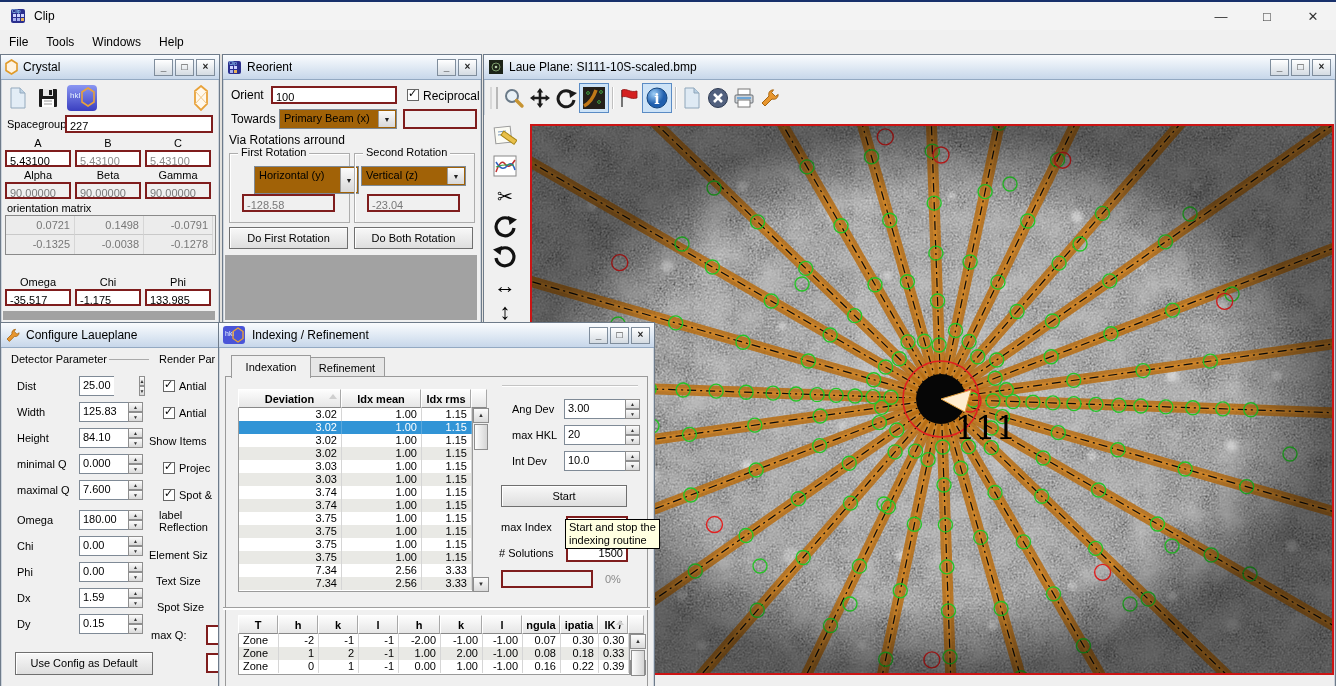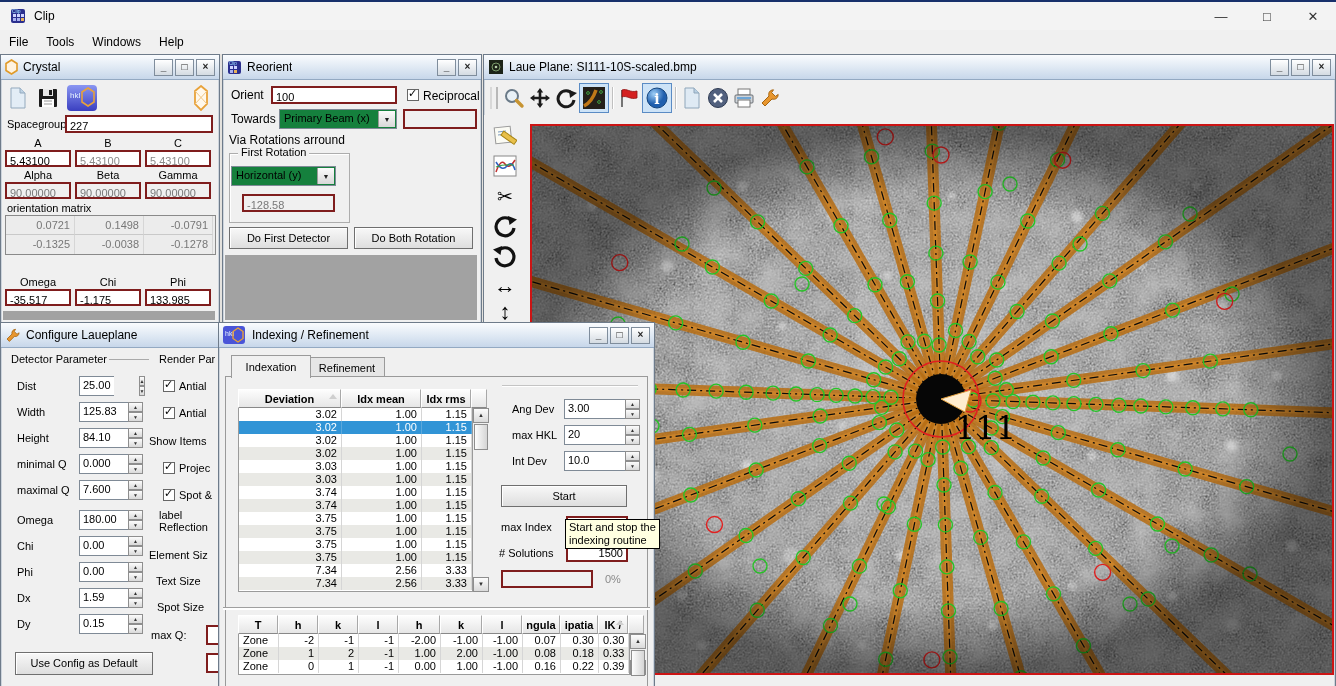--- a/index.html
+++ b/index.html
@@ -33,21 +33,21 @@
   .btn3d{background:linear-gradient(#f8f8f8,#dedede);border:1px solid #6f6f6f;
     box-shadow:inset 1px 1px 0 #ffffff;text-align:center;box-sizing:border-box;font-size:11px;}
   .lbl{position:absolute;white-space:nowrap;}
   .spin{position:absolute;display:flex;height:20px;box-sizing:border-box;}
   .spin .val{flex:1;background:#fff;border:1px solid #7f8a96;border-right:none;padding:2px 3px;font-size:11px;}
   .spin .arr{width:15px;display:flex;flex-direction:column;}
   .spin .arr div{flex:1;background:linear-gradient(#fcfcfc,#d9d9d9);border:1px solid #8e8e8e;
     font-size:5px;line-height:8px;text-align:center;color:#333;}
   .cb{position:absolute;width:12px;height:12px;background:#fff;border:1px solid #666;box-sizing:border-box;}
   .cb.on::after{content:"✓";position:absolute;left:0px;top:-3px;font:bold 11px "DejaVu Sans",sans-serif;}
-  .dd{position:absolute;background:#15803d;border:1px solid #7f8a96;box-sizing:border-box;
+  .dd{position:absolute;background:#a16207;border:1px solid #7f8a96;box-sizing:border-box;
     font-size:11px;padding:2px 34px 2px 4px;white-space:nowrap;overflow:hidden;}
   .dd .db{position:absolute;right:1px;top:1px;bottom:1px;width:16px;
     background:linear-gradient(#fbfbfb,#d8d8d8);border-left:1px solid #9a9a9a;
     display:flex;align-items:center;justify-content:center;font-size:7px;color:#222;}
   .grp{position:absolute;border:1px solid #adadad;box-shadow:1px 1px 0 #fff inset;}
   .grp .gt{position:absolute;top:-8px;left:8px;background:#f0f0f0;padding:0 3px;font-size:11px;}
   .icon-btn{width:26px;height:26px;display:flex;align-items:center;justify-content:center;}
   .icon-btn.chk{background:#cde3f7;border:1px solid #5a8bc4;box-sizing:border-box;}
   .vsep{width:1px;height:22px;background:#c0c0c0;box-shadow:1px 0 0 #fff;margin:0 3px;}
   .grip{width:4px;height:22px;border-left:2px solid #d8d8d8;border-right:2px solid #b8b8b8;margin:0 3px;}
@@ -597,24 +597,29 @@
       <span class="lbl" style="left:8px;top:33px;font-size:12px">Orient</span>
       <div class="sunken" style="position:absolute;left:48px;top:31px;width:126px;height:18px">100</div>
       <div class="cb on" style="left:184px;top:34px"></div>
       <span class="lbl" style="left:200px;top:34px;font-size:12px">Reciprocal</span>
       <span class="lbl" style="left:8px;top:57px;font-size:12px">Towards</span>
       <div class="dd" style="left:56px;top:54px;width:118px;height:20px"><span>Primary Beam (x)</span><span class="db">▼</span></div>
       <div class="sunken dis" style="position:absolute;left:180px;top:54px;width:74px;height:20px"></div>
       <span class="lbl" style="left:6px;top:78px;font-size:12px">Via Rotations arround</span>
       <div class="grp" style="left:6px;top:98px;width:119px;height:68px">
         <span class="gt">First Rotation</span>
-        <div class="dd" style="left:1px;top:12px;width:105px;height:20px"><span>Horizontal (y)</span><span class="db">▼</span></div>
+        <div class="dd" style="left:24px;top:12px;width:105px;height:28px"><span>Horizontal (y)</span><span class="db">▼</span></div>
         <div class="sunken dis" style="position:absolute;left:12px;top:40px;width:93px;height:18px">-128.58</div>
       </div>
-      <div class="btn3d" style="position:absolute;left:6px;top:172px;width:119px;height:22px;line-height:20px">Do First Detector</div>
+      <div class="grp" style="left:131px;top:98px;width:119px;height:68px">
+        <span class="gt">Second Rotation</span>
+        <div class="dd" style="left:6px;top:12px;width:105px;height:20px"><span>Vertical (z)</span><span class="db">▼</span></div>
+        <div class="sunken dis" style="position:absolute;left:12px;top:40px;width:93px;height:18px">-23.04</div>
+      </div>
+      <div class="btn3d" style="position:absolute;left:6px;top:172px;width:119px;height:22px;line-height:20px">Do First Rotation</div>
       <div class="btn3d" style="position:absolute;left:131px;top:172px;width:119px;height:22px;line-height:20px">Do Both Rotation</div>
       <div class="gray-area" style="left:2px;top:200px;width:252px;height:65px"></div>
     </div>
 
     <div class="win" id="win-config" style="left:0;top:268px;width:234px;height:366px;z-index:6;">
       <div class="tbar">
         <svg width="16" height="16">
             <path d="M2 12 L7 7 C6.4 4.5 8 2.4 10.6 2.3 L9.2 4.4 L12 7.2 L14.1 5.8 C14 8.4 11.9 10 9.4 9.4 L4.4 14.4 Z" fill="#e8962e" stroke="#a56410" stroke-width="0.8"></path>
           </svg>
         <span class="ttl">Configure Laueplane</span>

